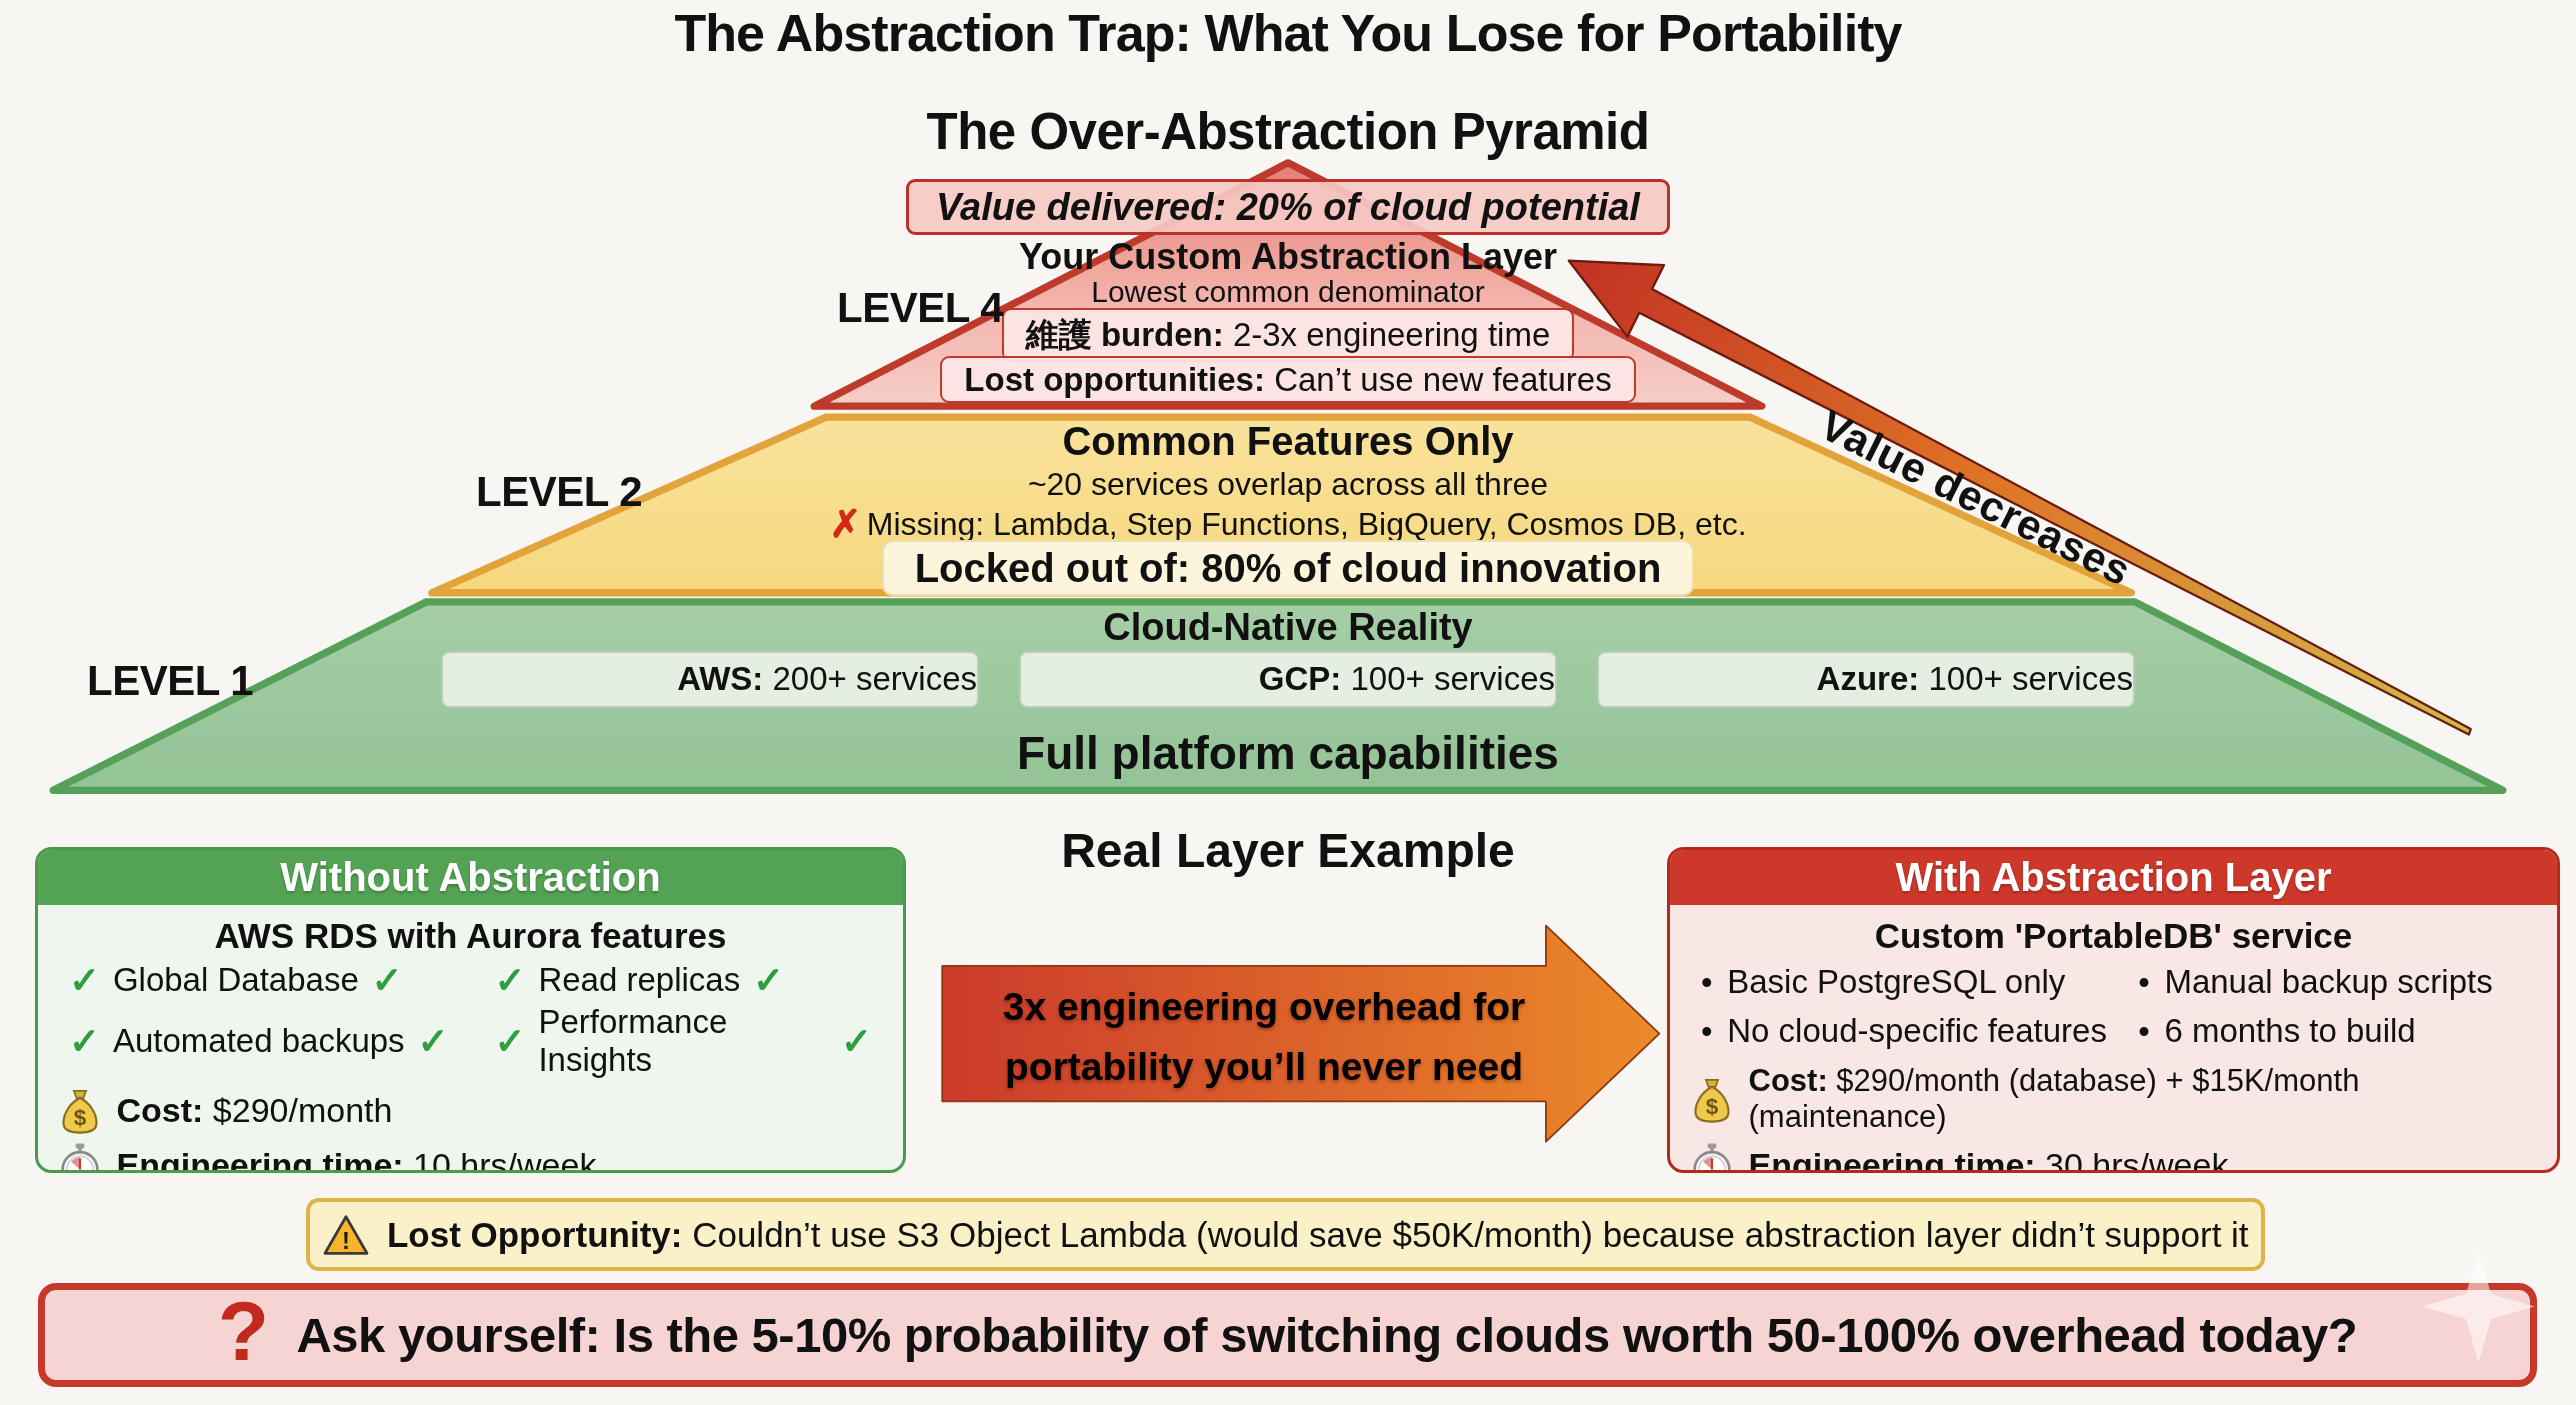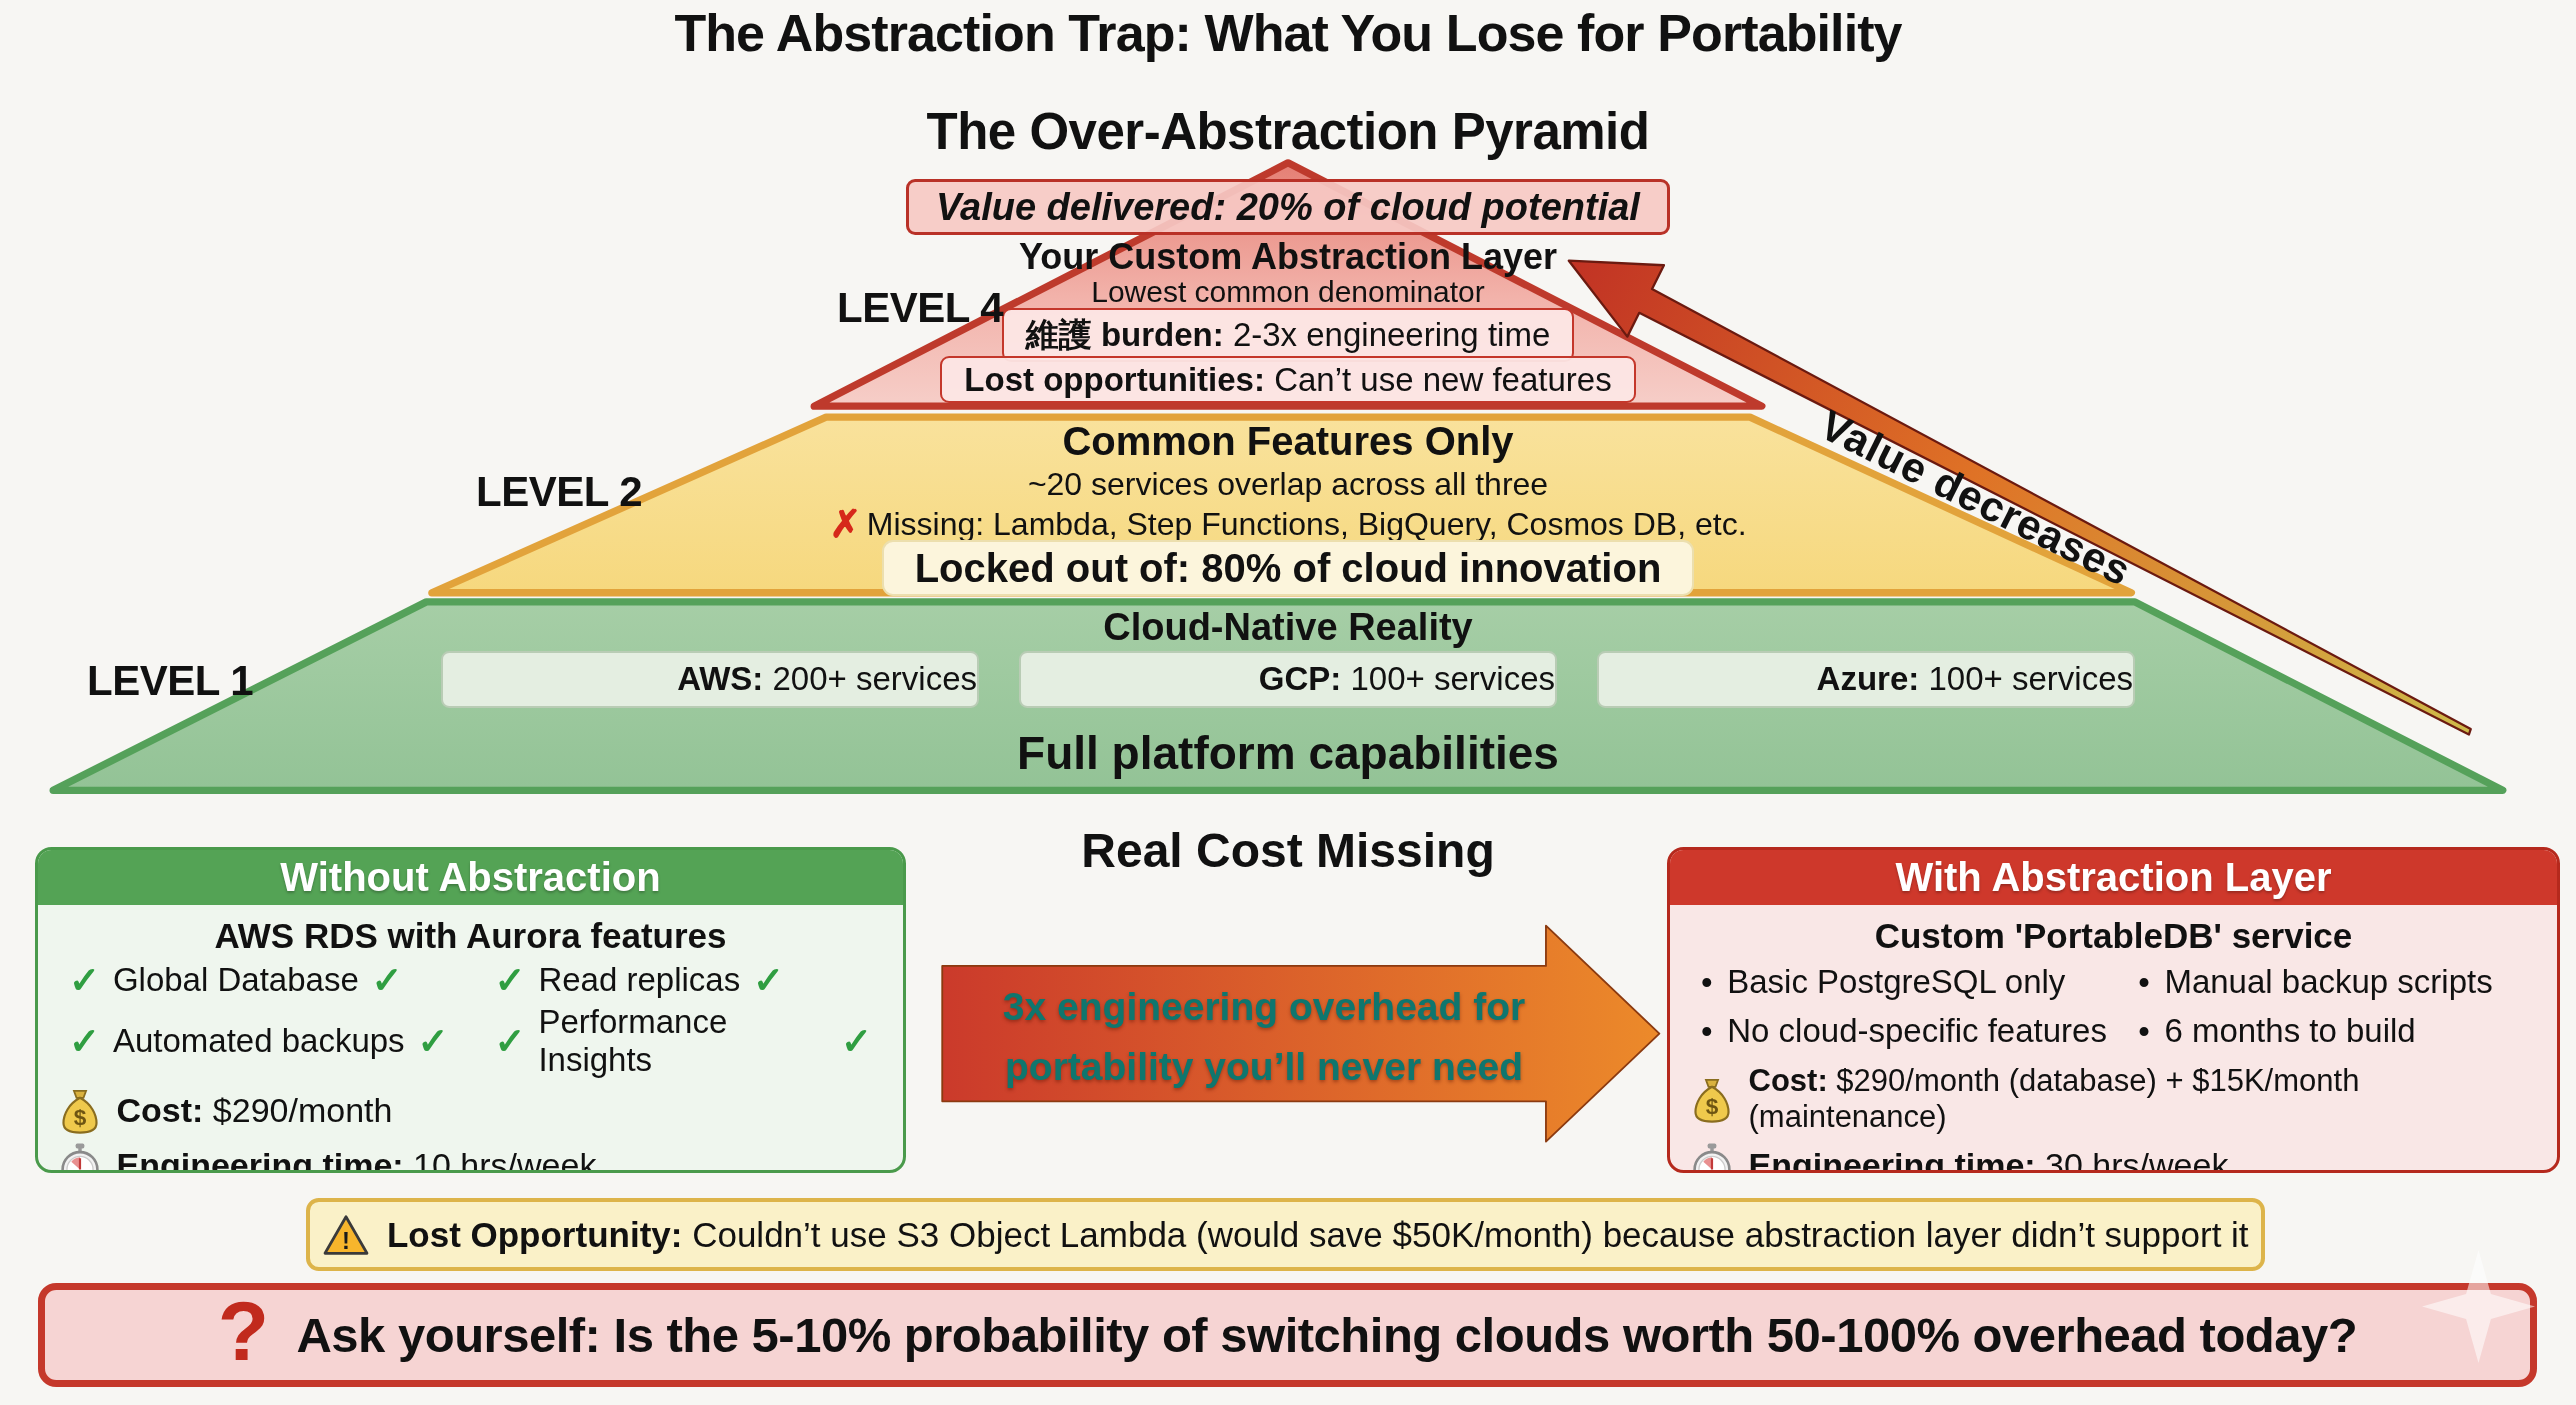--- a/index.html
+++ b/index.html
@@ -100,21 +100,21 @@
   }
   .bullet-cell { display:flex; align-items:flex-start; gap:14.6px; }
   .bdot { font-size:33px; line-height:1.2; }
 
   .stat-row { display:flex; align-items:center; gap:16.5px; margin-top:7.3px; font-size:34px; }
   .stat-row.tight { font-size:31px; }
   .icon-svg { flex:0 0 auto; }
 
   .big-arrow-text {
     left:953px; top:977px; width:622px; text-align:center;
-    color:#0f766e; font-size:39px; font-weight:700; line-height:1.55;
+    color:#000000; font-size:39px; font-weight:700; line-height:1.55;
     text-shadow:0 1.8px 3.7px rgba(90,20,0,0.45);
   }
 
   
   .lost-bar {
     left:306px; top:1198px; width:1959px; height:73px;
     background:#faf1c8; border:4.6px solid #ddb44a; border-radius:12.8px;
     display:flex; align-items:center; justify-content:center; gap:16.5px;
     font-size:35px;
   }
@@ -202,21 +202,21 @@
   <div class="provider-box"><b>Azure:</b><span> 100+ services</span></div>
 </div>
 <div class="abs ctr l1-footer">Full platform capabilities</div>
 
 <div class="abs level-label lvl3">LEVEL 4</div>
 <div class="abs level-label lvl2">LEVEL 2</div>
 <div class="abs level-label lvl1">LEVEL 1</div>
 
 <div class="abs value-decreases">Value decreases</div>
 
-<div class="abs ctr cost-heading">Real Cost Missing</div>
+<div class="abs ctr cost-heading">Real Layer Example</div>
 
 <div class="abs panel panel-without">
   <div class="panel-header">Without Abstraction</div>
   <div class="panel-body">
     <div class="panel-title">AWS RDS with Aurora features</div>
     <div class="feature-grid">
       <div class="feature-cell">
         <span class="chk">✓</span>
         <span>Global Database</span>
         <span class="chk">✓</span>

